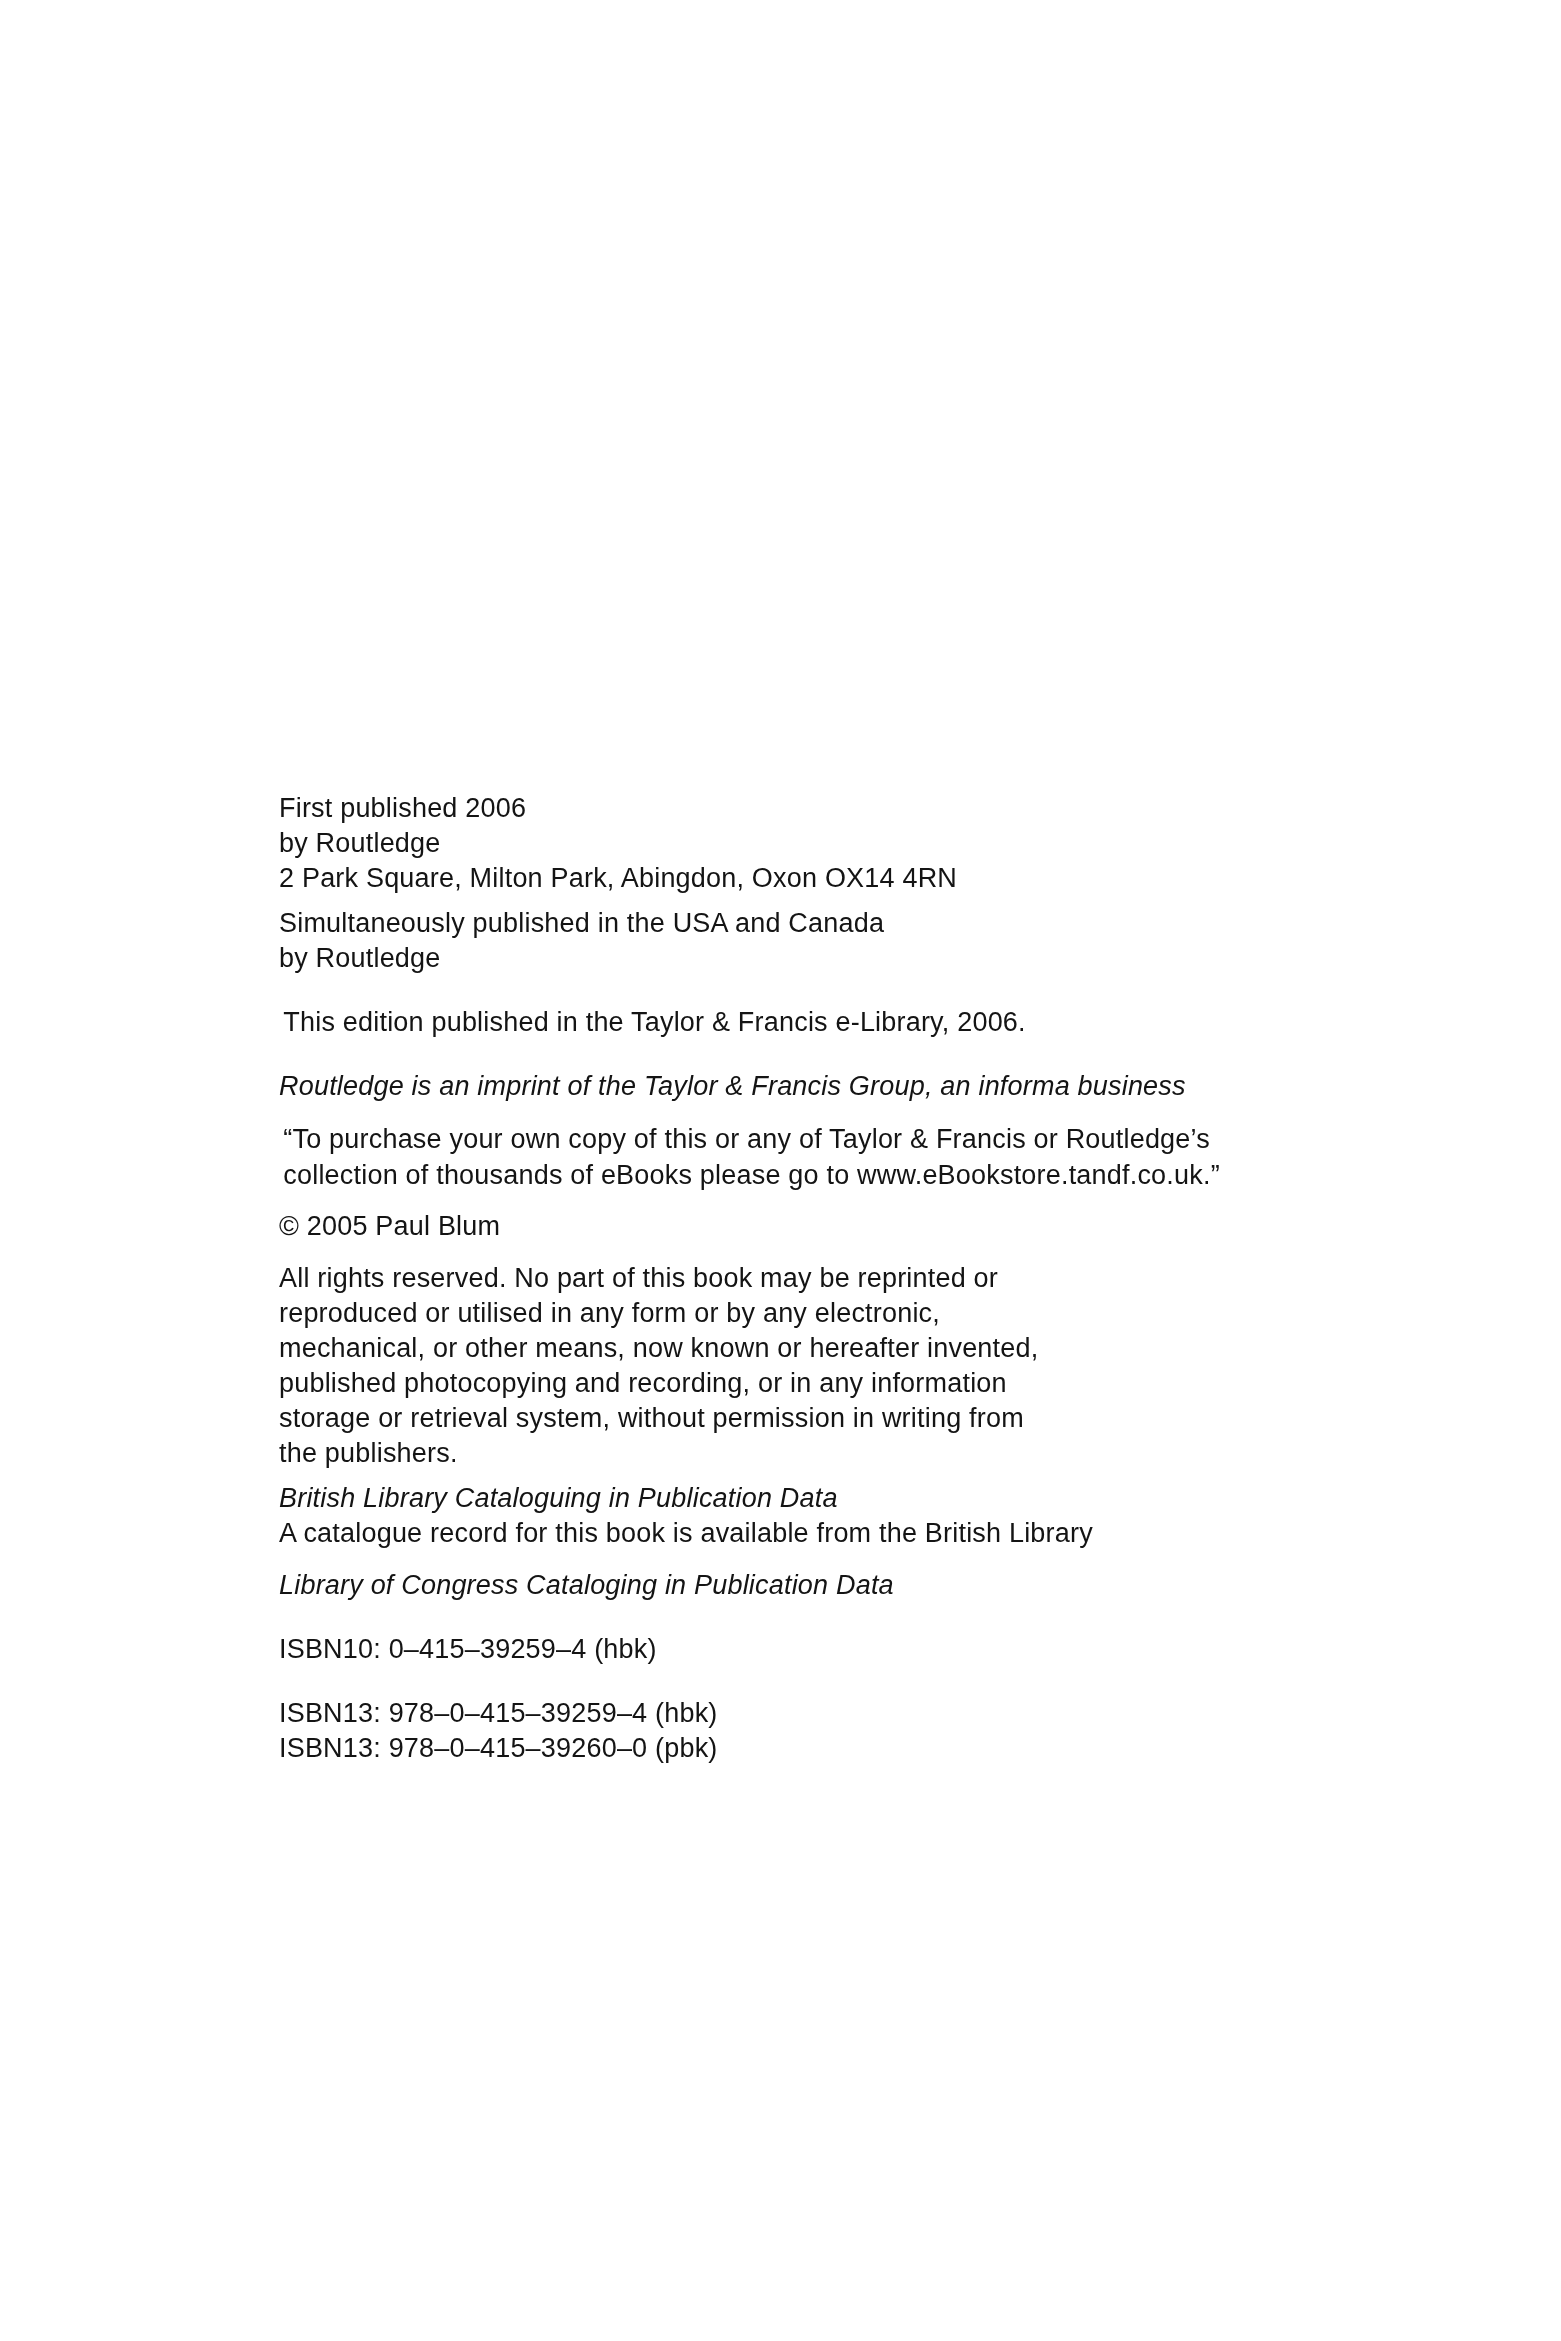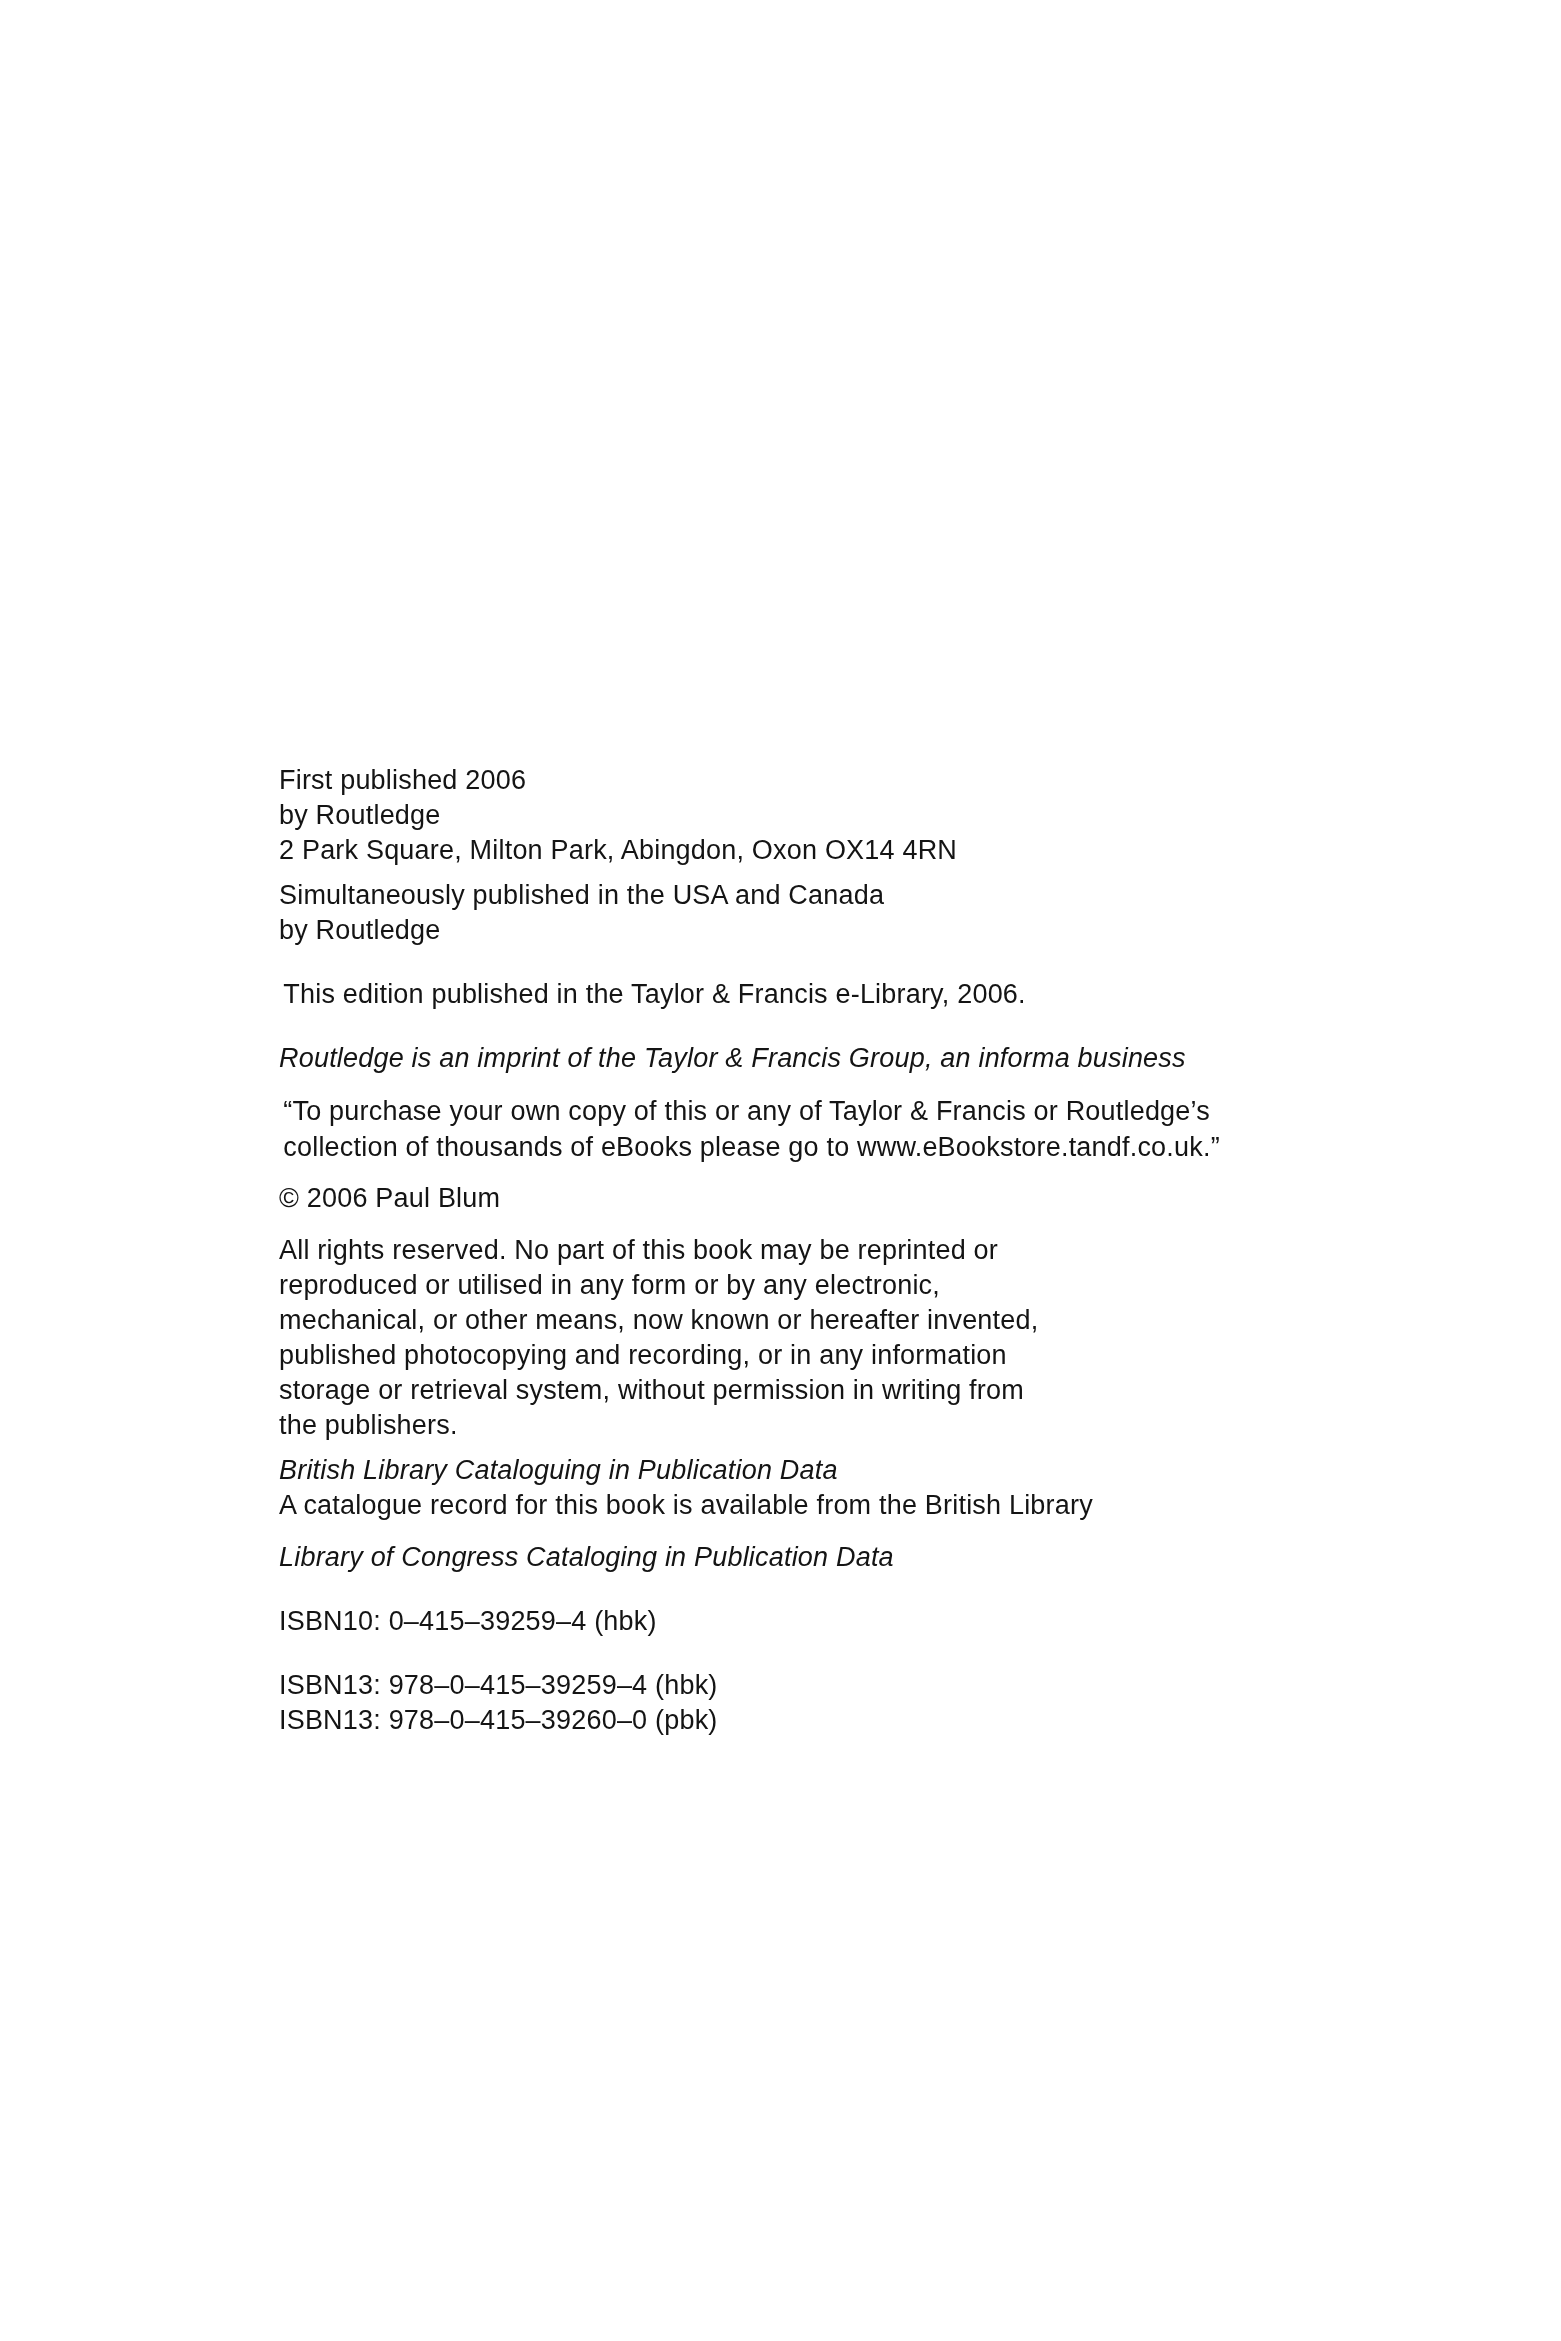--- a/index.html
+++ b/index.html
@@ -10,21 +10,21 @@
   body {
     width: 1561px;
     height: 2342px;
     position: relative;
     font-family: "Liberation Sans", "DejaVu Sans", sans-serif;
     color: #141414;
   }
   .content {
     position: absolute;
     left: 279px;
-    top: 763px;
+    top: 791px;
     width: 1076px;
     font-size: 27px;
     line-height: 35px;
     letter-spacing: 0.2px;
     font-weight: 400;
   }
   .blk { margin: 0; padding: 0; }
   .gap-sm { margin-top: 10.4px; }
   .gap-md { margin-top: 16.5px; }
   .gap-lg { margin-top: 29px; }
@@ -56,21 +56,21 @@
   <section class="blk gap-lg italic">
     <div class="ln">Routledge is an imprint of the Taylor &amp; Francis Group, an informa business</div>
   </section>
 
   <section class="blk gap-md indent quote">
     <div class="ln">“To purchase your own copy of this or any of Taylor &amp; Francis or Routledge’s</div>
     <div class="ln">collection of thousands of eBooks please go to www.eBookstore.tandf.co.uk.”</div>
   </section>
 
   <section class="blk gap-md">
-    <div class="ln">© 2006 Paul Blum</div>
+    <div class="ln">© 2005 Paul Blum</div>
   </section>
 
   <section class="blk gap-md">
     <div class="ln">All rights reserved. No part of this book may be reprinted or</div>
     <div class="ln">reproduced or utilised in any form or by any electronic,</div>
     <div class="ln">mechanical, or other means, now known or hereafter invented,</div>
     <div class="ln">published photocopying and recording, or in any information</div>
     <div class="ln">storage or retrieval system, without permission in writing from</div>
     <div class="ln">the publishers.</div>
   </section>

